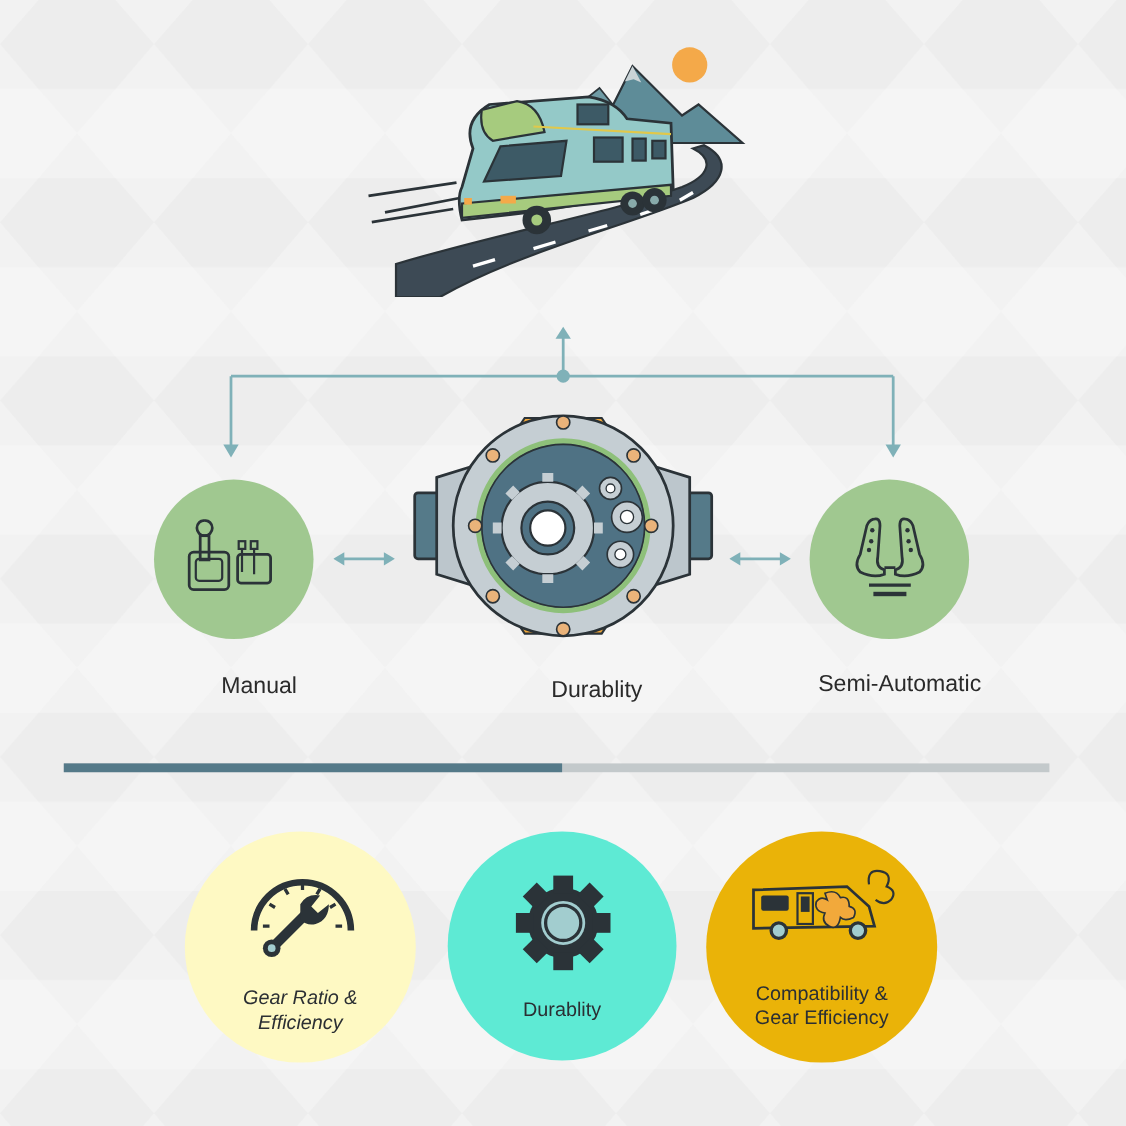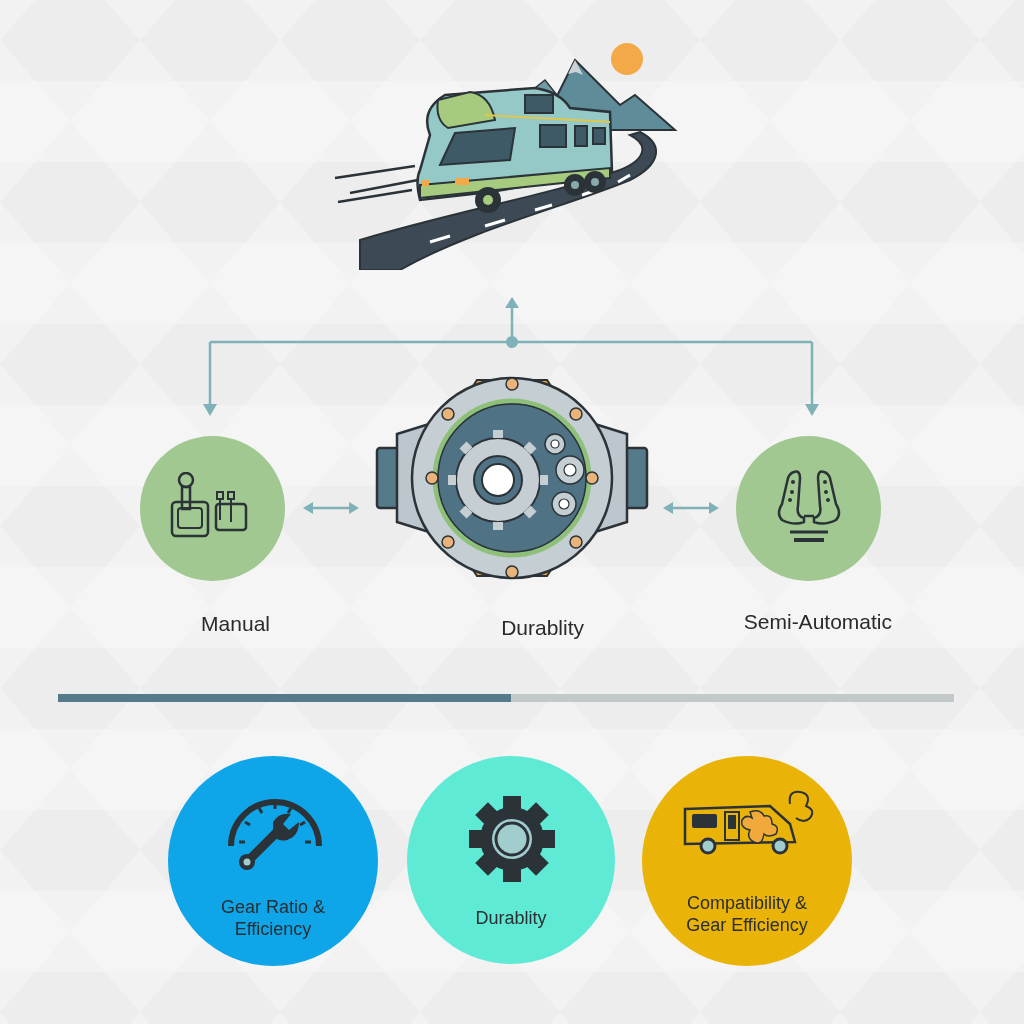--- a/index.html
+++ b/index.html
@@ -156,21 +156,21 @@
     <path d="M16,64 L54,64" stroke="#2b3338" stroke-width="3"></path>
     <rect x="20" y="70" width="30" height="4" fill="#2b3338"></rect>
   </svg>
 </div>
 <div class="label" style="left:712px;top:610px;width:180px;">Semi-Automatic</div>
 
 <div class="progress-track">
   <div class="progress-fill" style="width:50.6%;"></div>
 </div>
 
-<div class="circle" style="left:168px;top:756px;width:210px;height:210px;background:#0ea5e9;">
+<div class="circle" style="left:168px;top:756px;width:210px;height:210px;background:#fef9c3;font-style:italic;">
   <svg style="position:absolute;left:57px;top:36px" width="100" height="84" viewBox="0 0 100 84">
     <path d="M6,54 A44,44 0 0 1 94,54" fill="none" stroke="#2b3338" stroke-width="6"></path>
     <g stroke="#2b3338" stroke-width="3">
       <path d="M14,50 L20,50 M20,30 L25,33 M34,16 L37,21 M50,11 L50,17 M66,16 L63,21 M80,30 L75,33 M86,50 L80,50"></path>
     </g>
     <path d="M22,70 L52,40" stroke="#2b3338" stroke-width="9" stroke-linecap="round"></path>
     <circle cx="22" cy="70" r="8" fill="#2b3338"></circle>
       <circle cx="22" cy="70" r="3.5" fill="#a2cdcf"></circle>
     <path d="M48,30 Q54,20 66,22 L58,32 L64,38 L74,30 Q74,44 62,48 Q54,50 48,44 Z" fill="#2b3338"></path>
   </svg>

